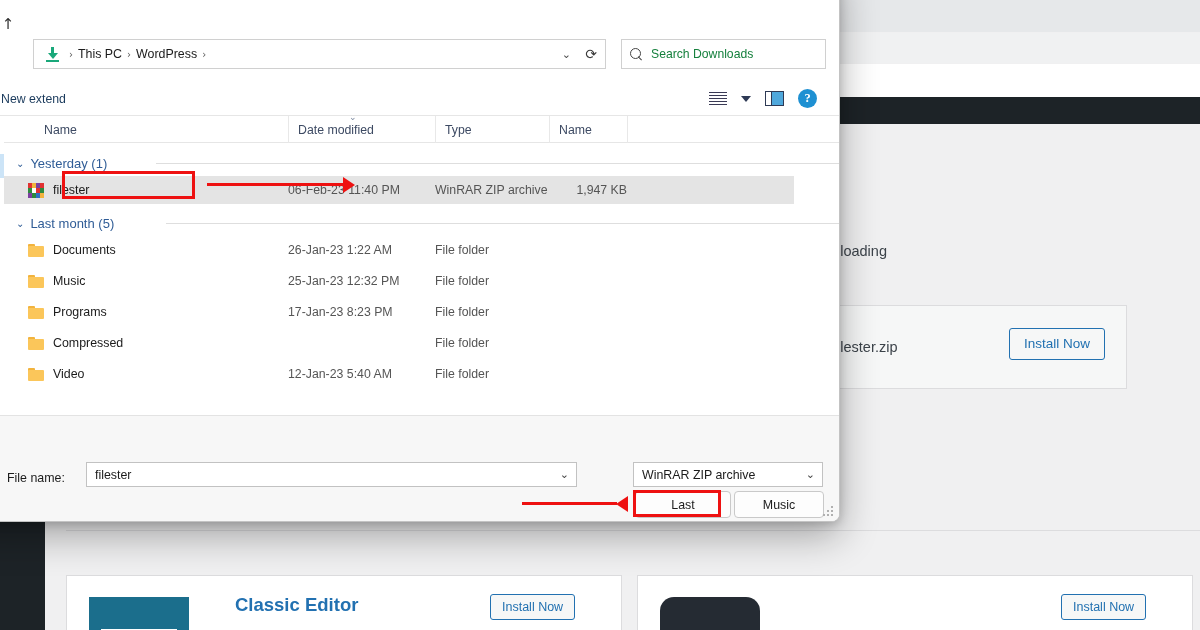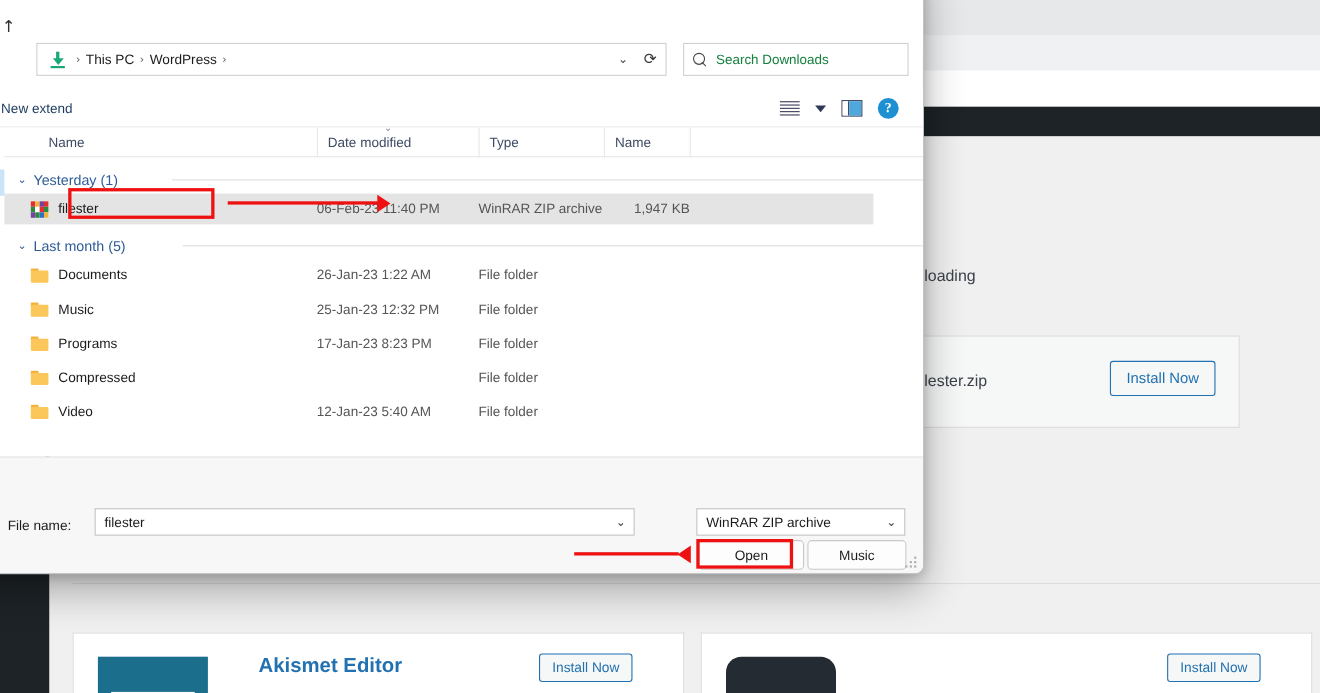--- a/index.html
+++ b/index.html
@@ -240,21 +240,21 @@
   <div class="wp-upload-box">
     <span class="wp-upload-filename">filester.zip</span>
     <button class="wp-install-now-upload">Install Now</button>
   </div>
 
   <div class="wp-divider"></div>
 
 
   <div class="plugin-card c1">
     <div class="plugin-thumb classic"></div>
-    <div class="plugin-title classic">Akismet Editor</div>
+    <div class="plugin-title classic">Classic Editor</div>
     <button class="plugin-install classic">Install Now</button>
   </div>
 
   <div class="plugin-card c2">
     <div class="plugin-thumb akismet"></div>
     <button class="plugin-install akismet">Install Now</button>
   </div>
 </div>
 
 <div class="dialog">
@@ -427,21 +427,21 @@
   <div class="dlg-bottom"></div>
   <div class="fn-label">File name:</div>
   <div class="fn-input">
     <span>filester</span>
     <span class="fn-chev">⌄</span>
   </div>
   <div class="ft-select">
     <span>WinRAR ZIP archive</span>
     <span class="fn-chev">⌄</span>
   </div>
-  <button class="btn open">Open</button>
+  <button class="btn open">Last</button>
   <button class="btn cancel">Music</button>
 
   <div class="resize-grip">
     <i style="left:8px;top:0"></i>
     <i style="left:4px;top:4px"></i>
       <i style="left:8px;top:4px"></i>
     <i style="left:0;top:8px"></i>
       <i style="left:4px;top:8px"></i>
       <i style="left:8px;top:8px"></i>
   </div>

